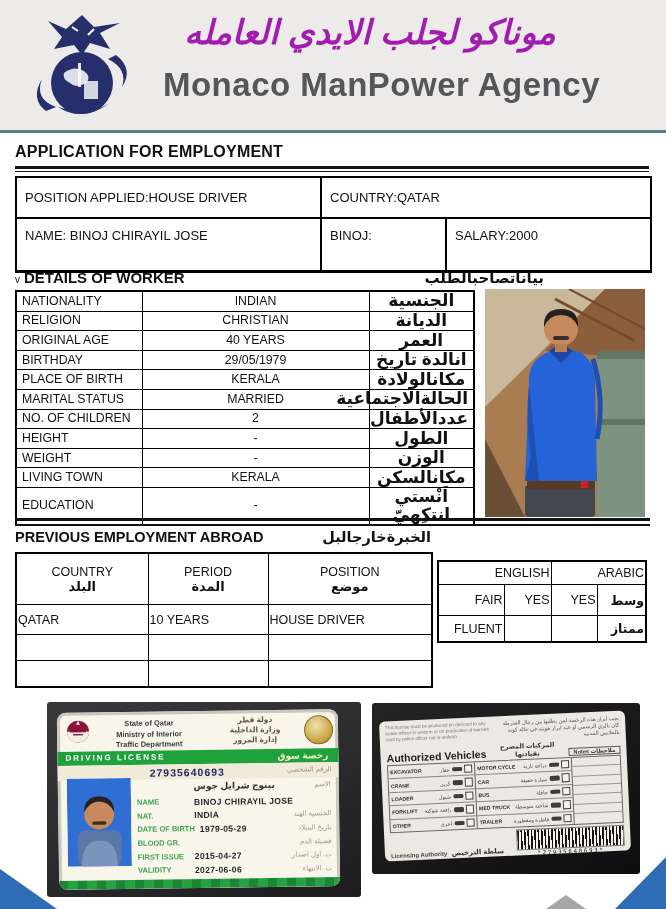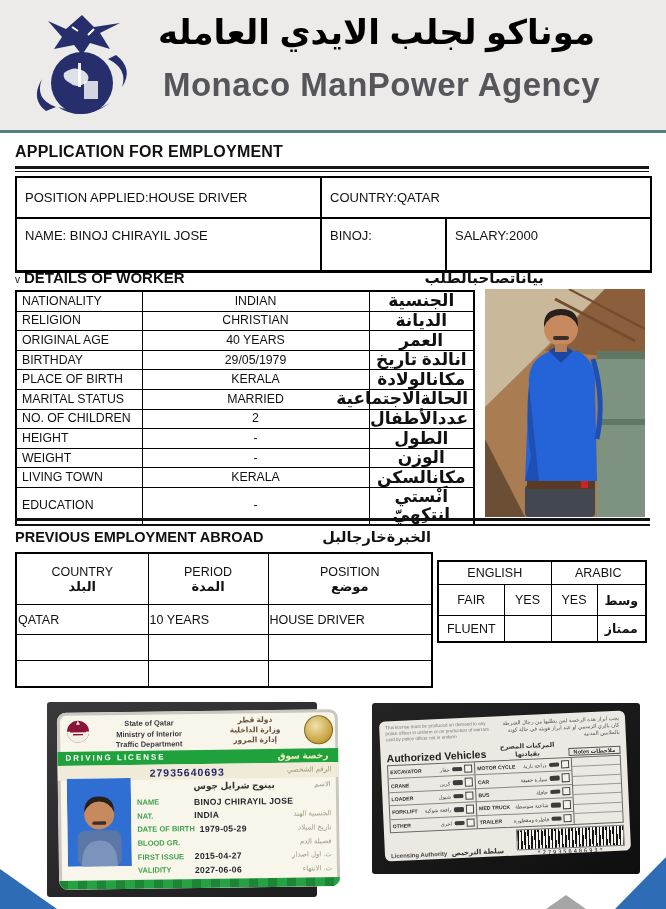--- a/index.html
+++ b/index.html
@@ -6,21 +6,21 @@
   body{
     width:666px;height:909px;position:relative;overflow:hidden;background:#fff;
     font-family:"Liberation Sans","DejaVu Sans",sans-serif;color:#111;
   }
   .abs{position:absolute;}
   table{border-collapse:collapse;table-layout:fixed;}
 
   
   .hdr{left:0;top:0;width:666px;height:130px;background:#ECEBEA;border-bottom:3px solid #547F80;}
   .logo{left:28px;top:3px;width:108px;height:124px;}
-  .hdr-ar{left:145px;top:12px;width:450px;text-align:right;font-size:34px;font-weight:700;color:#000000;direction:rtl;}
+  .hdr-ar{left:145px;top:12px;width:450px;text-align:center;font-size:34px;font-weight:700;color:#a21caf;direction:rtl;font-style:italic;}
   .hdr-en{left:140px;top:66px;width:460px;text-align:right;font-size:33px;font-weight:700;color:#55555A;letter-spacing:.5px;white-space:nowrap;}
 
   
   .app-head{left:15px;top:143px;font-size:16px;font-weight:700;letter-spacing:.2px;}
   .rule1{left:15px;top:166px;width:634px;height:2px;border-top:3px solid #161616;border-bottom:1px solid #161616;}
   .rule2{left:15px;top:518px;width:635px;height:3px;border-top:3px solid #111;border-bottom:2px solid #111;}
 
   
   .t1{left:15px;top:176px;width:635px;border:2px solid #000;border-bottom:3px solid #000;}
   .t1 td{border:2px solid #000;font-size:13px;padding:4px 8px;vertical-align:middle;}
@@ -44,28 +44,28 @@
   .pe-head .ar{font-size:14.5px;font-weight:700;direction:rtl;}
   .et{left:15px;top:552px;width:416px;border:2px solid #000;}
   .et th,.et td{border:1.5px solid #000;font-size:12.5px;font-weight:400;}
   .et th{height:48px;}
   .et th .ar{direction:rtl;font-weight:700;font-size:13px;}
   .et td{height:23px;}
   .et tr.first td{height:27px;}
 
   
   .lt{left:437px;top:560px;width:208px;border:2px solid #000;}
-  .lt th,.lt td{border:1.5px solid #000;font-size:12.5px;font-weight:400;text-align:center;}
+  .lt th,.lt td{border:1.5px solid #000;font-size:12.5px;font-weight:400;text-align:right;}
   .lt th{height:20px;}
   .lt td{height:23px;}
   .lt tr.fair td{height:28px;}
   .lt td.ar{direction:rtl;font-weight:700;}
 
   
-  .frameL{left:47px;top:702px;width:270px;height:195px;background:linear-gradient(160deg,#3a3a3c,#1d1d1f);border-radius:3px;z-index:1;}
+  .frameL{left:47px;top:702px;width:270px;height:195px;background:linear-gradient(160deg,#3a3a3c,#1d1d1f);border-radius:3px;z-index:1;padding-left:44px;}
   .frameR{left:372px;top:703px;width:268px;height:171px;background:linear-gradient(150deg,#242424,#0e0e0e);border-radius:3px;z-index:1;}
 
   
   .cardF{position:absolute;left:11px;top:9px;width:281px;height:177px;background:#F8F5EA;border-radius:9px;
          transform:rotate(-0.8deg);overflow:hidden;box-shadow:0 0 0 3px #c9c7c0 inset;}
   .cf-emblem{position:absolute;left:9px;top:5px;width:24px;height:28px;}
   .cf-en{position:absolute;left:36px;top:7px;width:112px;text-align:center;font-size:7.5px;font-weight:700;color:#3B3B40;line-height:1.4;}
   .cf-ar{position:absolute;left:156px;top:5px;width:84px;text-align:center;font-size:7.5px;font-weight:700;color:#6B5340;line-height:1.35;direction:rtl;}
   .cf-gold{position:absolute;left:247px;top:6px;width:27px;height:27px;border-radius:50%;
            background:radial-gradient(circle at 40% 35%,#EFE2AE,#C69F38 70%,#8F7526);border:1px solid #79651f;}

